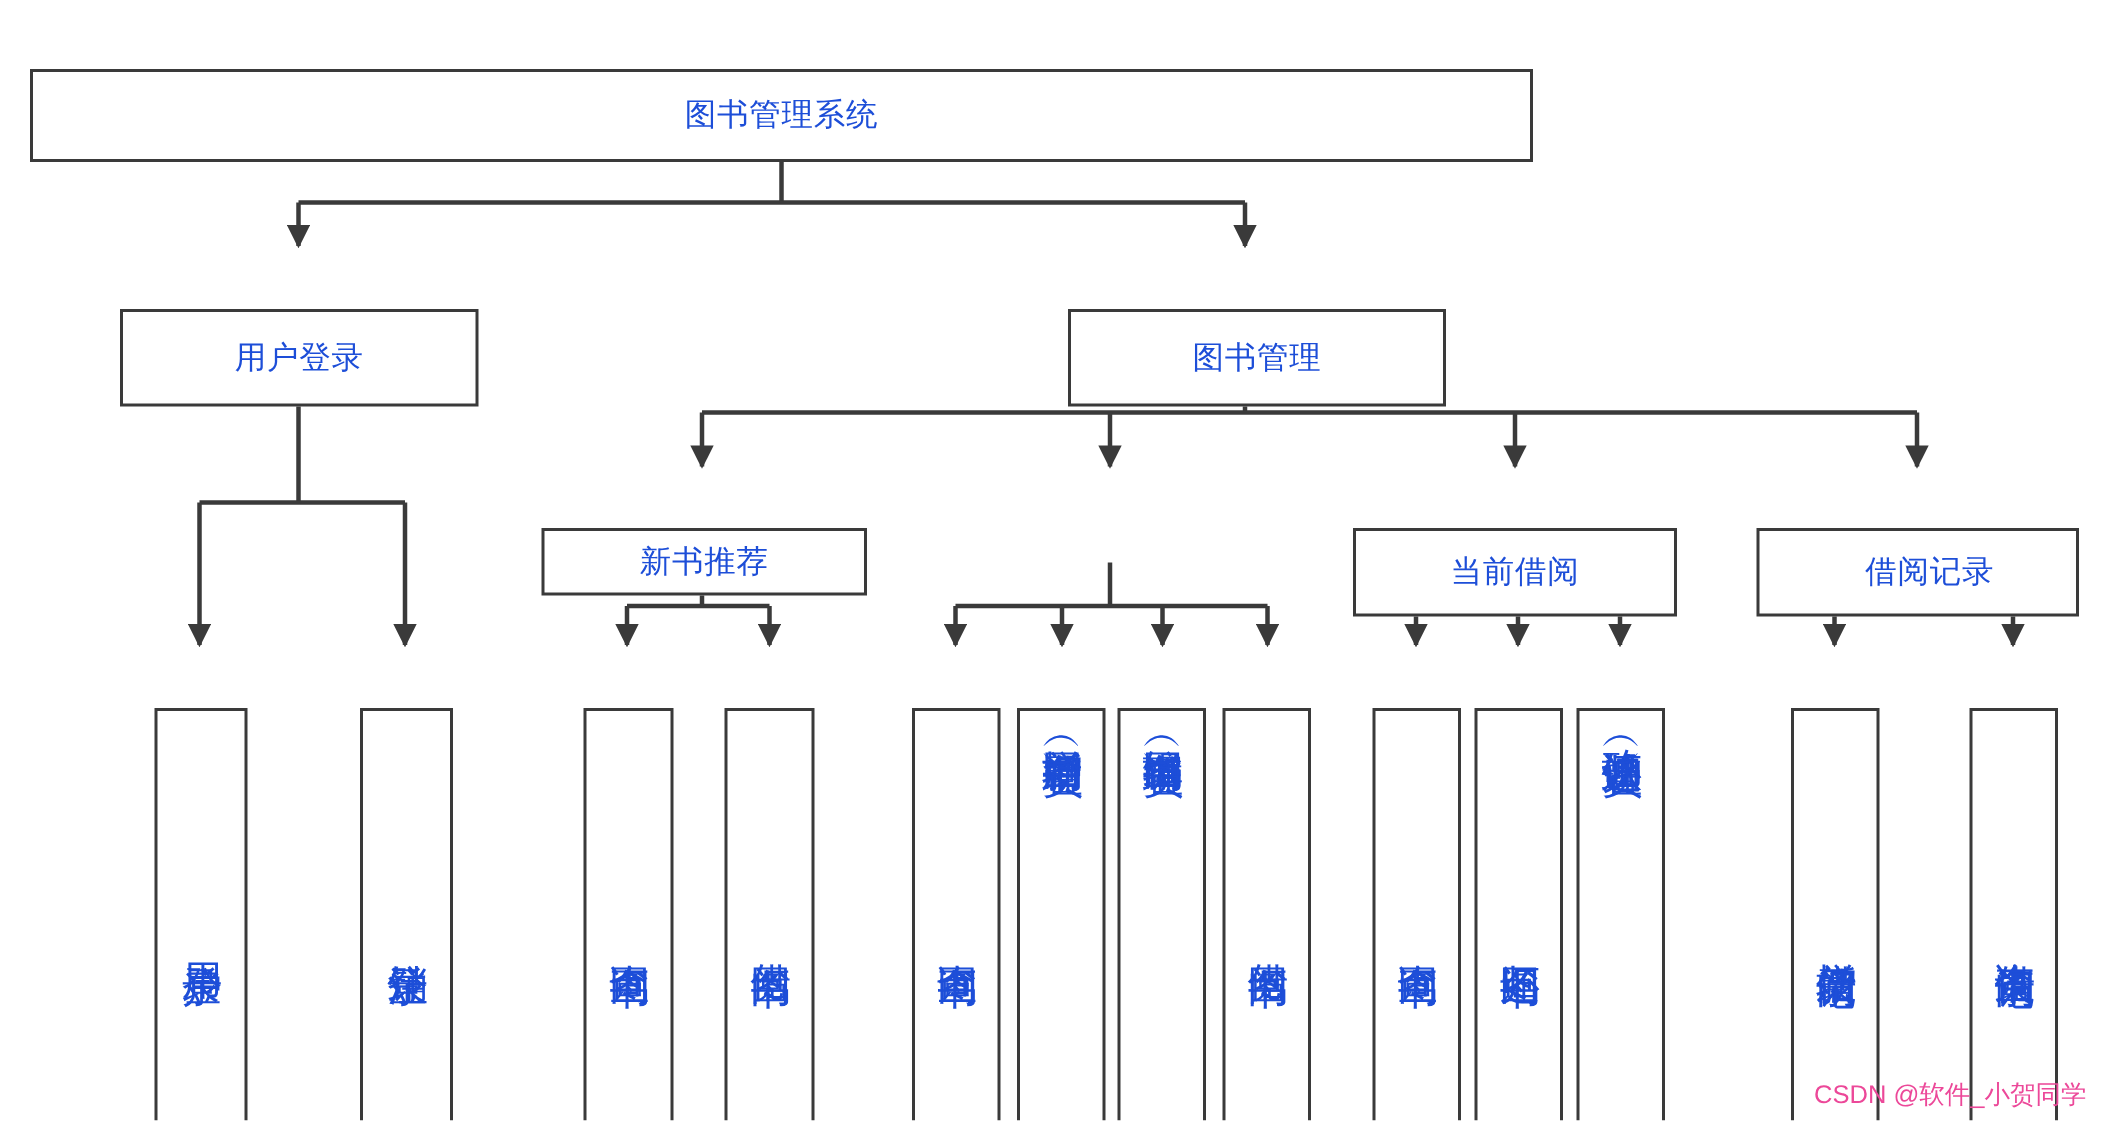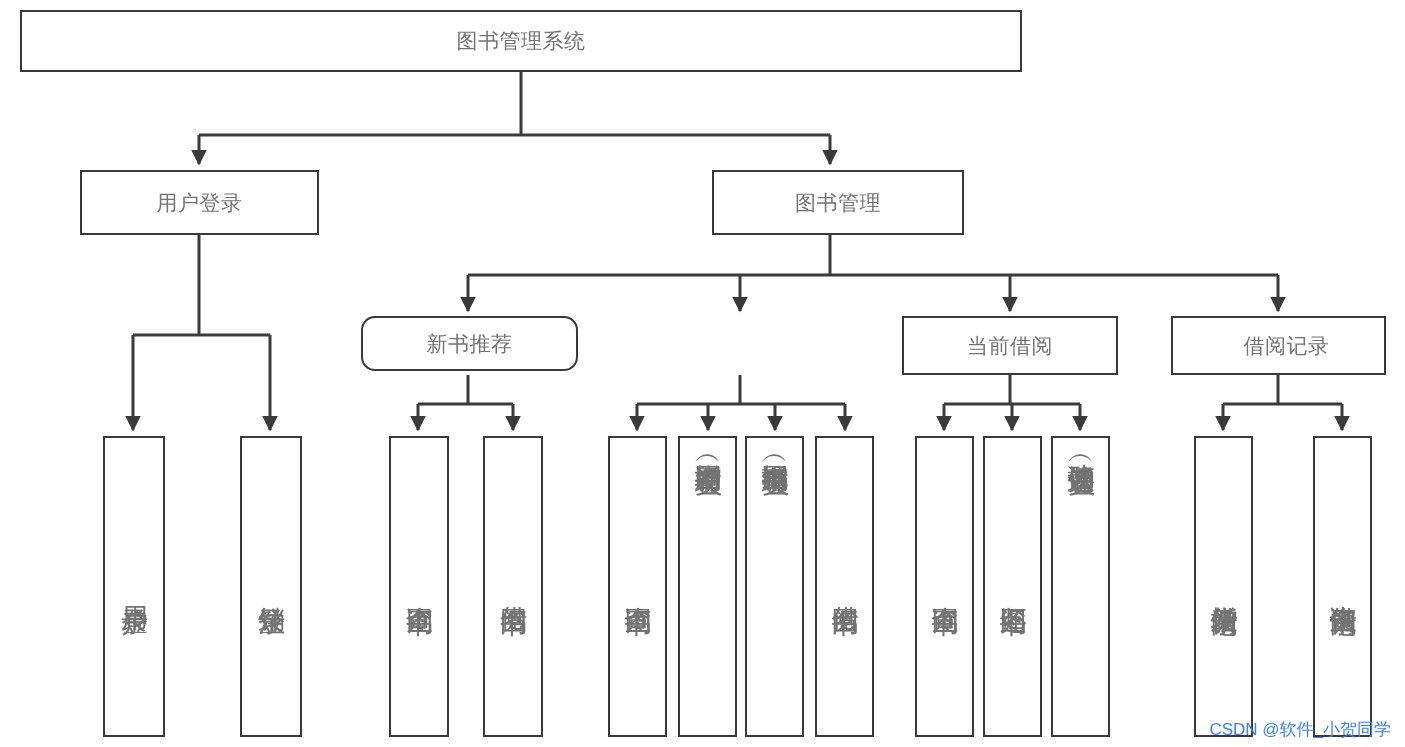--- a/index.html
+++ b/index.html
@@ -25,22 +25,23 @@
     height: 747px;
   }
   .node {
     position: absolute;
     box-sizing: border-box;
     border: 2.5px solid #3a3a3a;
     background: #ffffff;
     display: flex;
     align-items: center;
     justify-content: center;
-    color: #737373;
+    color: #1d4ed8;
     z-index: 2;
+    margin-top: 36px;
   }
   .node-label {
     display: block;
     text-align: center;
     letter-spacing: 0.5px;
   }
   
   .node.horiz .node-label {
     writing-mode: horizontal-tb;
     font-size: 21px;
@@ -62,21 +63,21 @@
   }
   .node.vert.centered {
     align-items: center;
     padding-top: 0;
   }
   .watermark {
     position: absolute;
     right: 14px;
     bottom: 6px;
     font-size: 17px;
-    color: #3b82f6;
+    color: #ec4899;
     z-index: 5;
     white-space: nowrap;
     font-family: "Liberation Sans", "DejaVu Sans", sans-serif;
   }
 </style>
 </head>
 <body>
 
 <div id="canvas">
 
@@ -135,21 +136,21 @@
   </div>
 
   <div class="node horiz" style="left:80px; top:170px; width:239px; height:65px;">
     <span class="node-label">用户登录</span>
   </div>
 
   <div class="node horiz" style="left:712px; top:170px; width:252px; height:65px;">
     <span class="node-label">图书管理</span>
   </div>
 
-  <div class="node horiz" style="left:361px; top:316px; width:217px; height:55px;border-radius:14px;">
+  <div class="node horiz" style="left:361px; top:316px; width:217px; height:45px;">
     <span class="node-label">新书推荐</span>
   </div>
 
 
   <div class="node horiz" style="left:902px; top:316px; width:216px; height:59px;">
     <span class="node-label">当前借阅</span>
   </div>
 
   <div class="node horiz" style="left:1171px; top:316px; width:215px; height:59px;padding-left:16px;">
     <span class="node-label">借阅记录</span>

